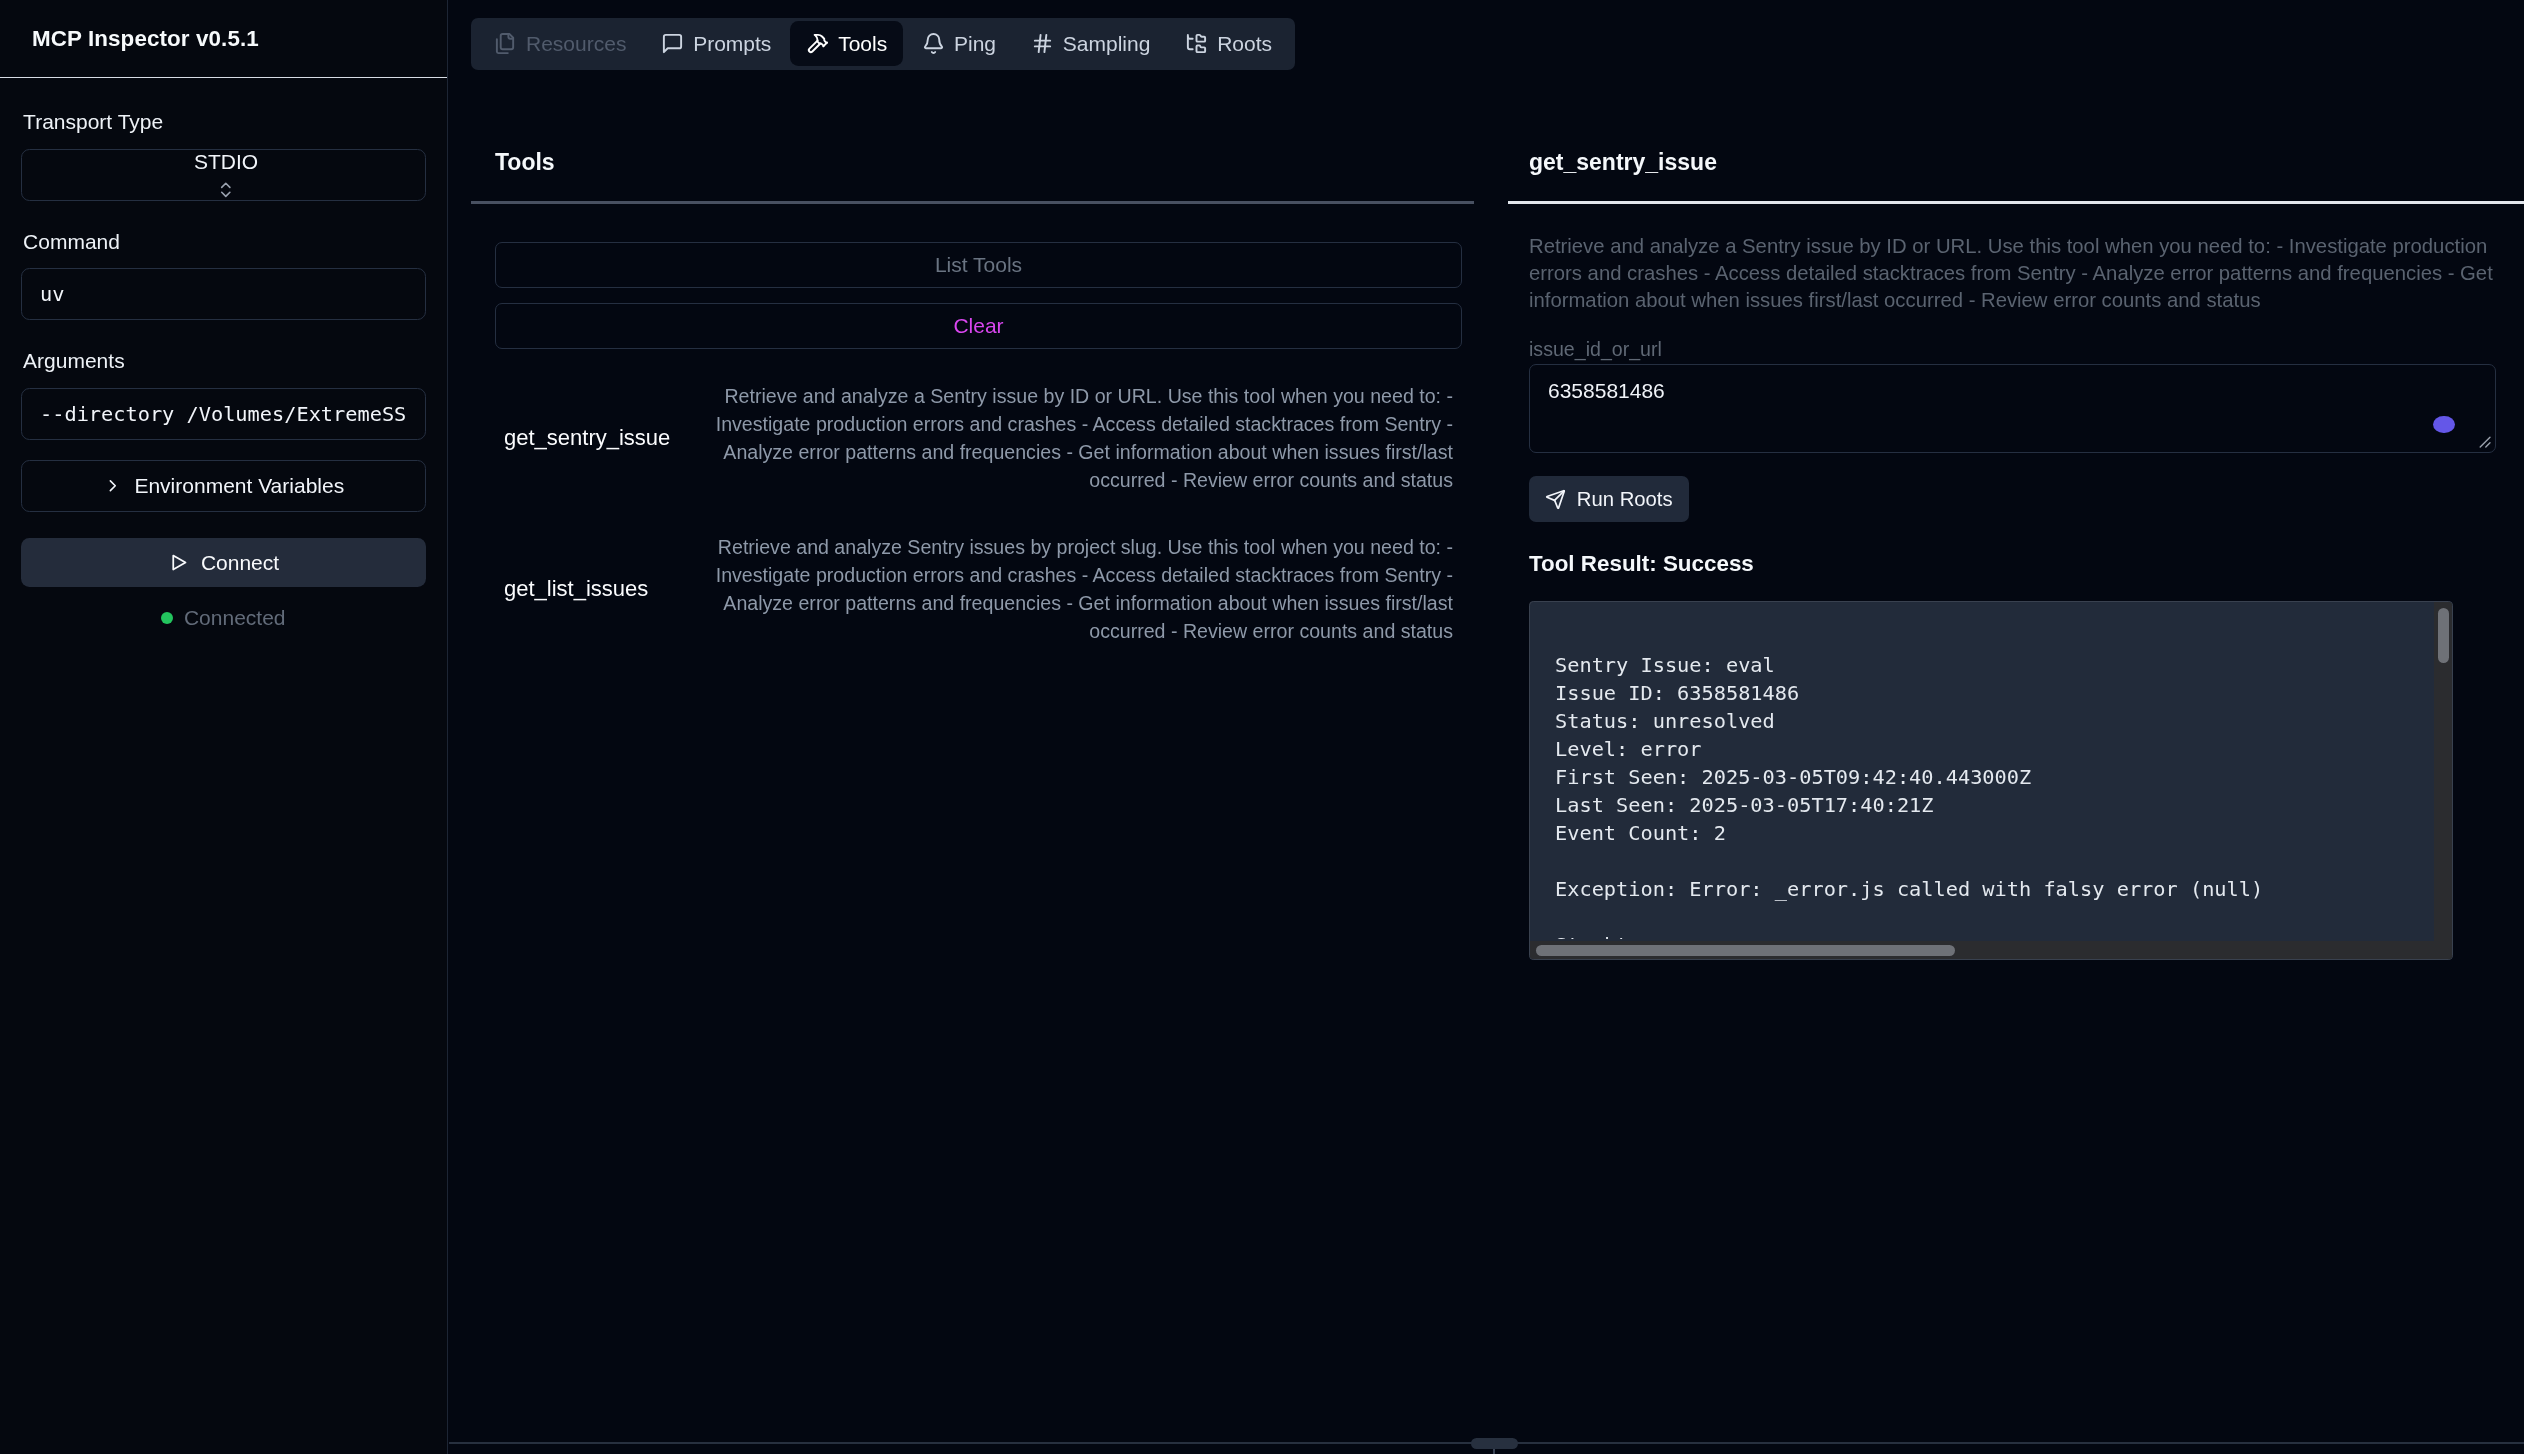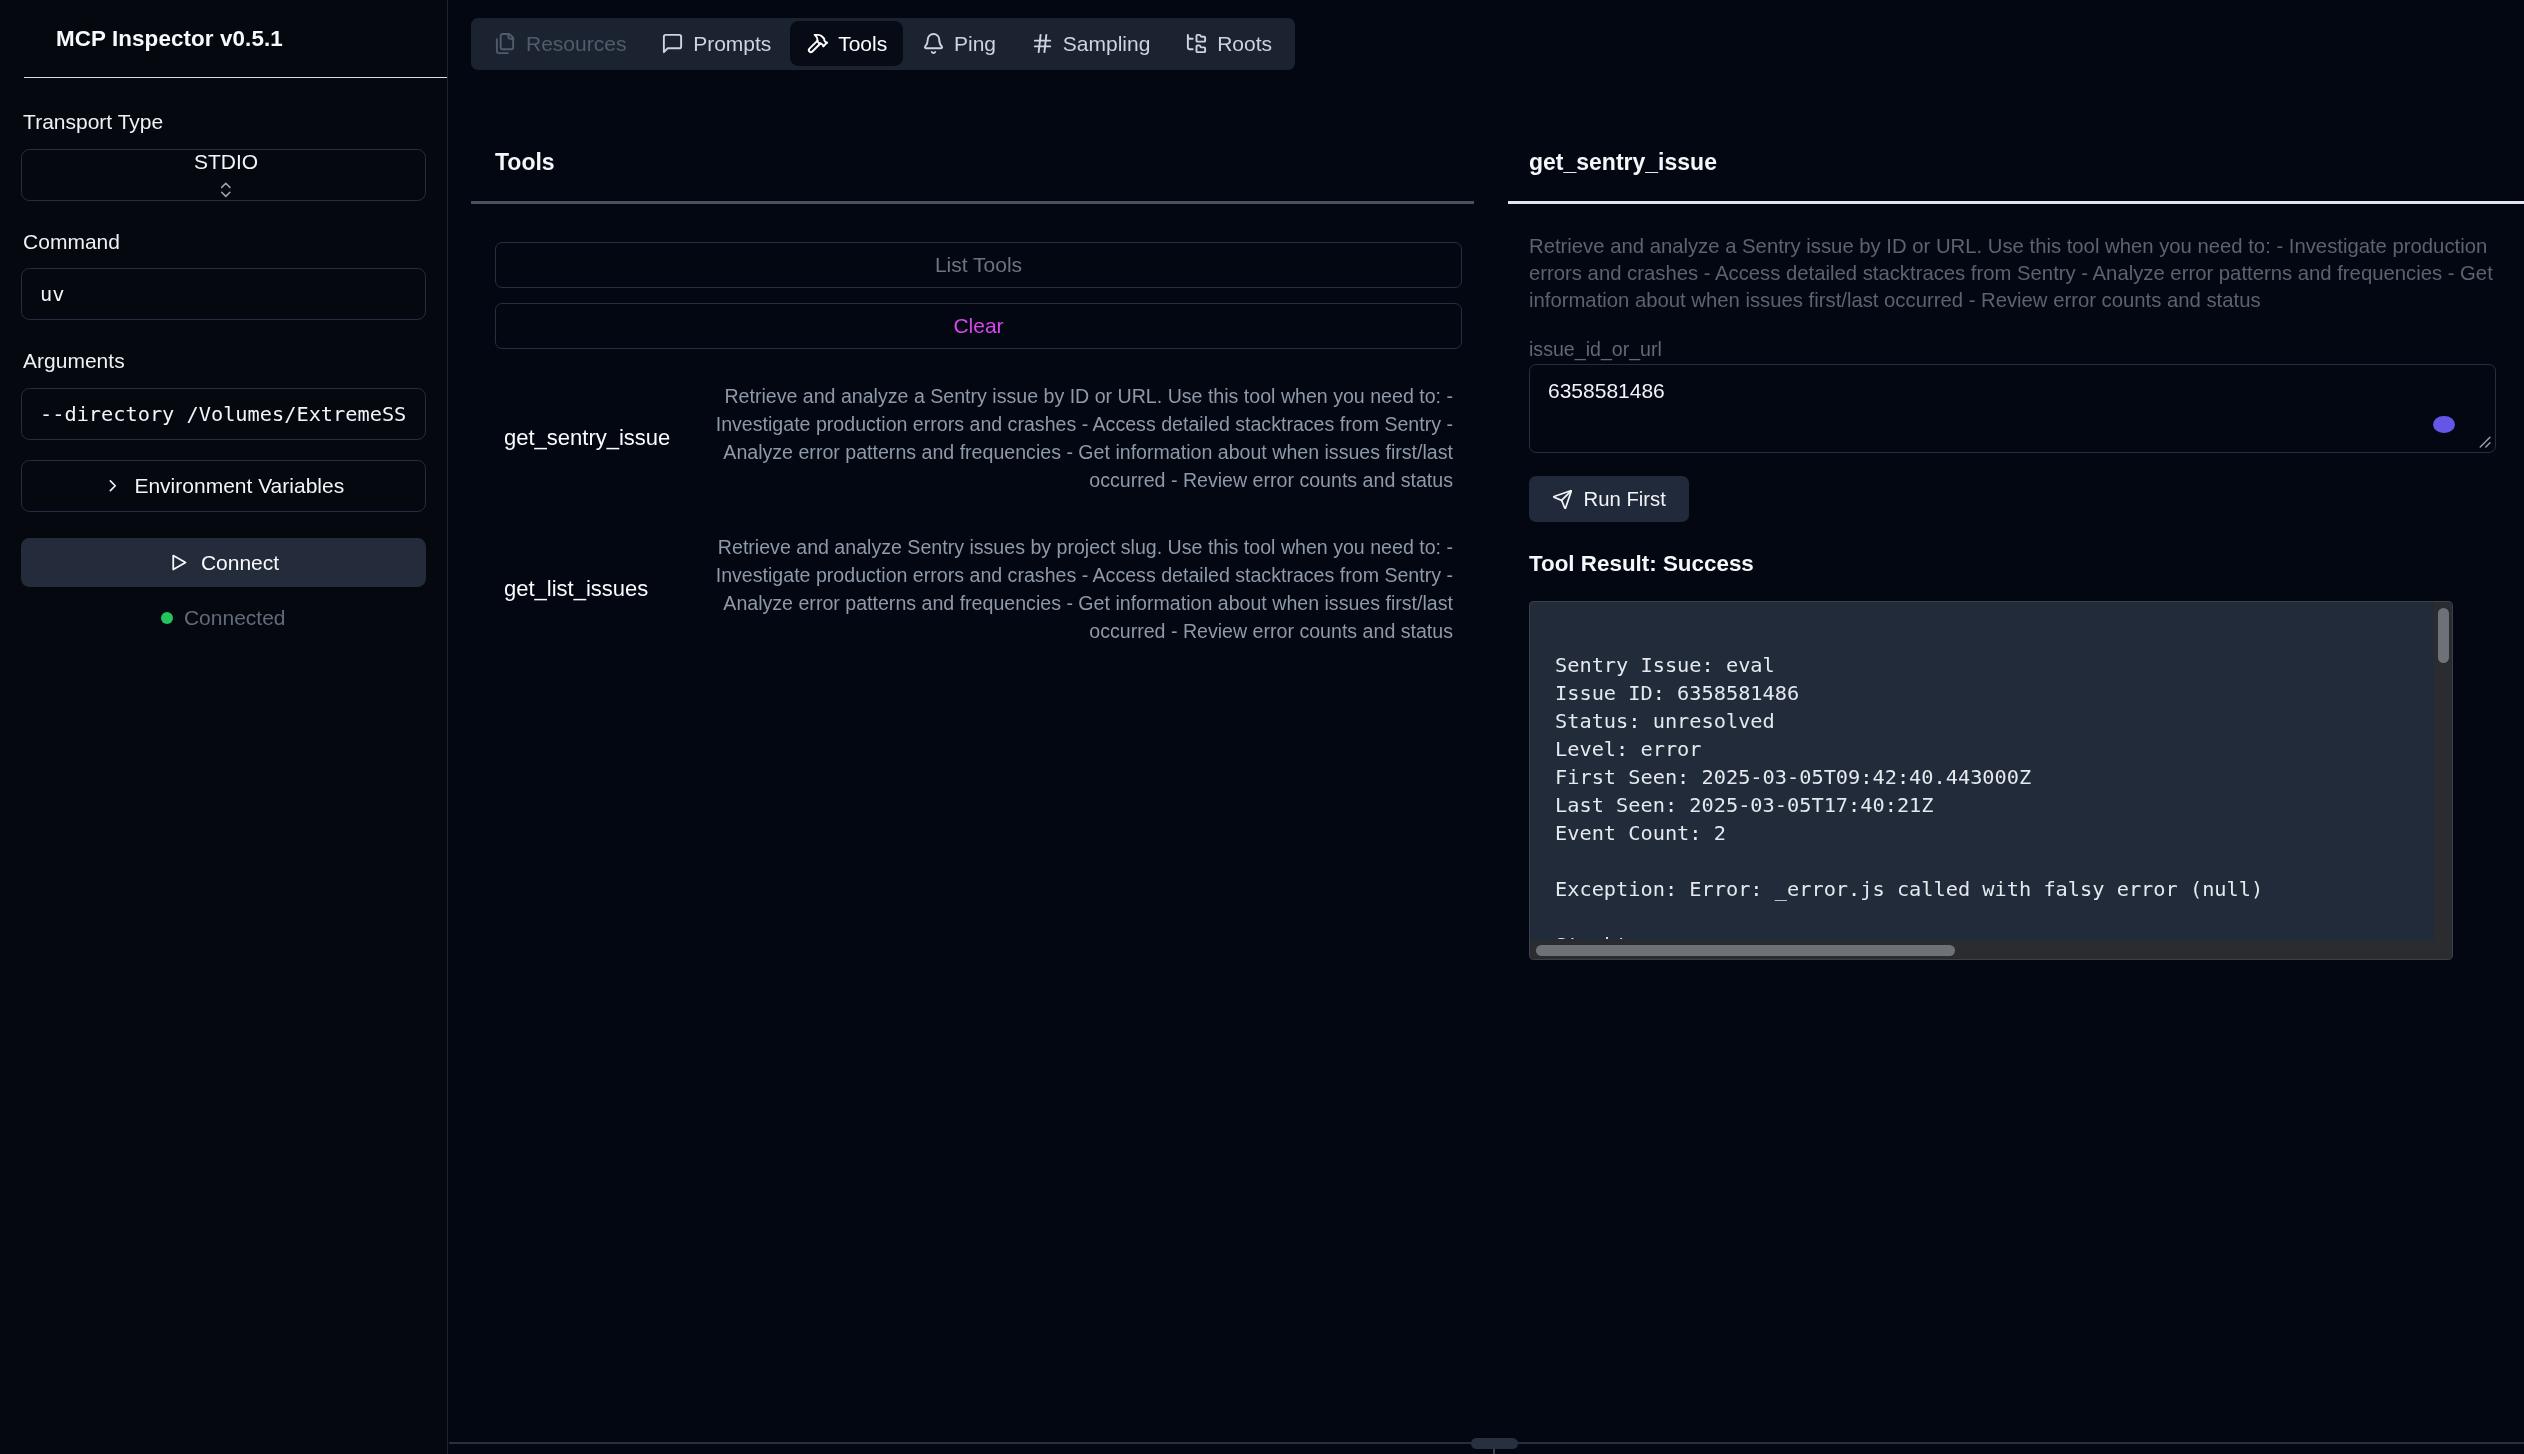--- a/index.html
+++ b/index.html
@@ -5,21 +5,21 @@
   * { margin:0; padding:0; box-sizing:border-box; }
   html,body { width:2525px; height:1454px; background:#030711; overflow:hidden;
               font-family:"Liberation Sans", sans-serif; color:#e8edf4; }
   .abs { position:absolute; }
 
   
   .sidebar { position:absolute; left:0; top:0; width:448px; height:1454px;
              background:#05080f; border-right:1.4px solid #1d2534; }
   .side-header { height:78px; border-bottom:1.4px solid #d8dde5; display:flex;
                  align-items:center; padding:0 32px; font-size:22.4px; font-weight:700;
-                 letter-spacing:0.1px; color:#f7fafc;margin-left:24px; }
+                 letter-spacing:0.1px; color:#f7fafc; }
   .side-body { padding:32px 21px 0 21px; }
   .field-label { font-size:21px; font-weight:500; color:#eef2f7; margin:0 0 14.7px 2.1px; }
   .select-box { height:52px; border:1.4px solid #252f41; border-radius:8.4px;
                 display:flex; align-items:center; justify-content:space-between;
                 padding:0 14px 0 19px; font-size:21px; color:#f2f5fa; cursor:pointer;flex-direction:column; }
   .text-input { width:100%; height:52px; background:transparent; border:1.4px solid #252f41;
                 border-radius:8.4px; padding:0 18px; font-family:"DejaVu Sans Mono", monospace;
                 font-size:20.3px; color:#f2f5fa; outline:none; }
   .group { margin-bottom:29px; }
   .group-tight { margin-bottom:20px; }
@@ -247,21 +247,21 @@
   </span>
 </div>
 
 <button class="run-btn">
   <span style="display:flex;">
     <svg class="ic" width="21" height="21" viewBox="0 0 24 24">
         <path d="M14.536 21.686a.5.5 0 0 0 .937-.024l6.5-19a.496.496 0 0 0-.635-.635l-19 6.5a.5.5 0 0 0-.024.937l7.93 3.18a2 2 0 0 1 1.112 1.11z"></path>
         <path d="m21.854 2.147-10.94 10.939"></path>
       </svg>
   </span>
-  <span>Run First</span>
+  <span>Run Roots</span>
 </button>
 
 <h3 class="abs result-heading">Tool Result: Success</h3>
 
 <div class="result-box">
   <pre class="result-pre">Sentry Issue: eval
 Issue ID: 6358581486
 Status: unresolved
 Level: error
 First Seen: 2025-03-05T09:42:40.443000Z

